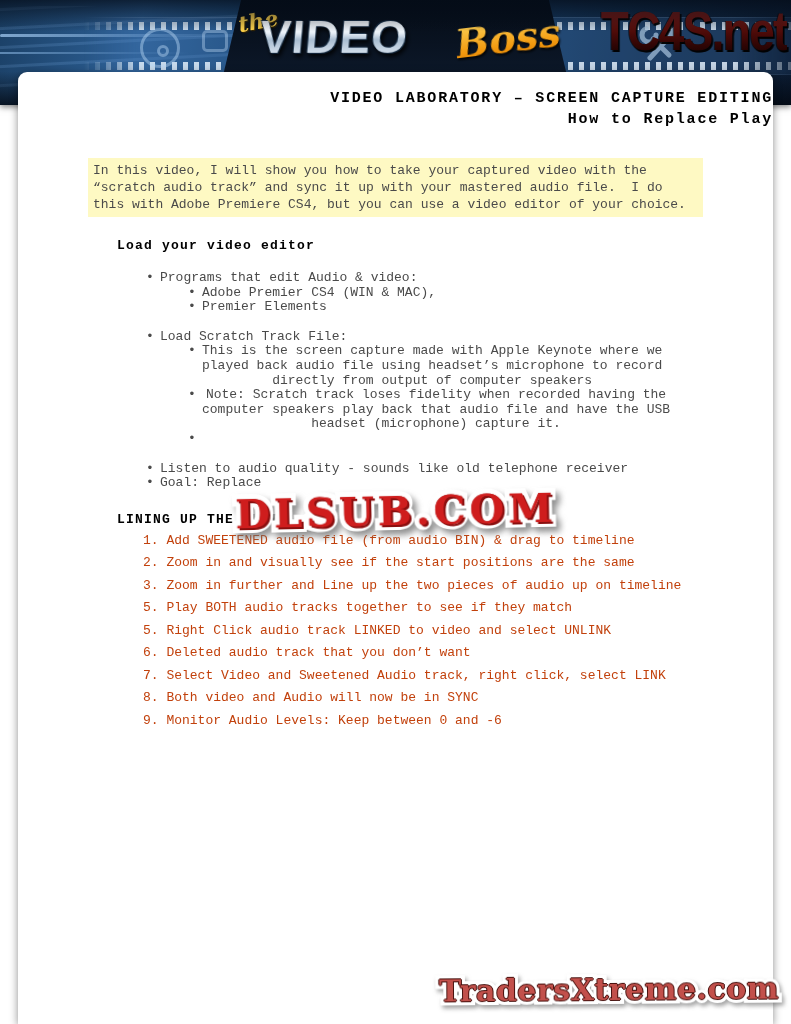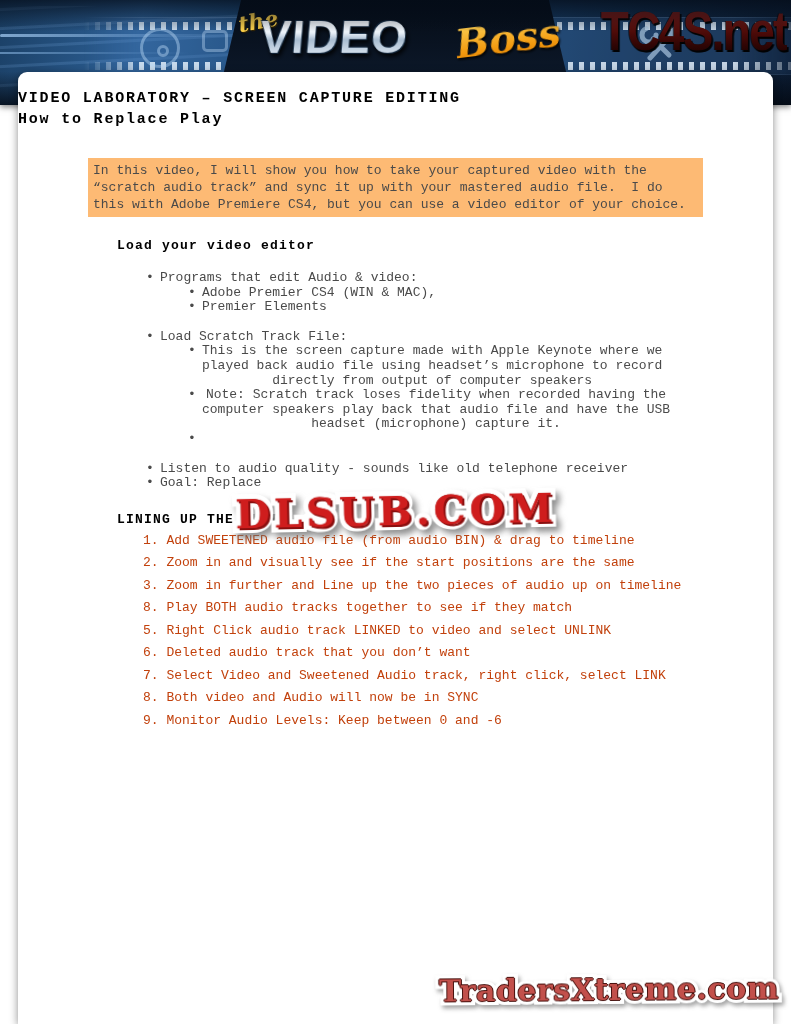--- a/index.html
+++ b/index.html
@@ -57,24 +57,24 @@
     letter-spacing:-2px; transform:scaleX(.82); transform-origin:100% 0;
     background:linear-gradient(#8d2017 12%, #4a0a08 55%, #160101 90%);
     -webkit-background-clip:text; background-clip:text; color:transparent;
     filter:drop-shadow(2px 2px 0 rgba(0,0,0,.9)) drop-shadow(-1px 0 0 rgba(0,0,0,.7)); }
 
   
   .page-card { position:absolute; left:18px; top:72px; width:755px; height:952px;
     background:#ffffff; border-radius:9px 9px 0 0; box-shadow:0 2px 9px rgba(0,0,0,.45);
     padding-top:16px; }
 
-  .doc-title { text-align:left; font:bold 15px/21px "Liberation Mono", monospace;
+  .doc-title { text-align:right; font:bold 15px/21px "Liberation Mono", monospace;
     letter-spacing:1.8px; color:#000; }
 
-  .intro { margin:28px 70px 0 70px; background:#fdba74; padding:4px 4px 4px 5px;
+  .intro { margin:28px 70px 0 70px; background:#fef9c3; padding:4px 4px 4px 5px;
     font:13px/17px "Liberation Mono", monospace; color:#4a4a4a; white-space:pre-wrap; }
 
   h2.sec { font:bold 13px/18px "Liberation Mono", monospace; letter-spacing:1.2px;
     color:#000000; margin:20px 0 0 99px; }
   h2.sec2 { }
 
   .ul1 { margin-top:16px; font:13px/14.6px "Liberation Mono", monospace; color:#4a4a4a; }
   .li { display:flex; }
   .li .m { flex:none; width:14px; color:#4a4a4a; }
   .li .txt { white-space:pre-wrap;text-align:center; }
@@ -188,21 +188,21 @@
       <span class="txt">Goal: Replace</span>
     </div>
   </div>
 
   <h2 class="sec sec2">LINING UP THE AUDIO</h2>
 
   <div class="ol1">
     <div class="oli">1. Add SWEETENED audio file (from audio BIN) &amp; drag to timeline</div>
     <div class="oli">2. Zoom in and visually see if the start positions are the same</div>
     <div class="oli">3. Zoom in further and Line up the two pieces of audio up on timeline</div>
-    <div class="oli">8. Play BOTH audio tracks together to see if they match</div>
+    <div class="oli">5. Play BOTH audio tracks together to see if they match</div>
     <div class="oli">5. Right Click audio track LINKED to video and select UNLINK</div>
     <div class="oli">6. Deleted audio track that you don’t want</div>
     <div class="oli">7. Select Video and Sweetened Audio track, right click, select LINK</div>
     <div class="oli">8. Both video and Audio will now be in SYNC</div>
     <div class="oli">9. Monitor Audio Levels: Keep between 0 and -6</div>
   </div>
 </div>
 
 <div class="dlsub" data-text="DLSUB.COM">DLSUB.COM</div>
 

